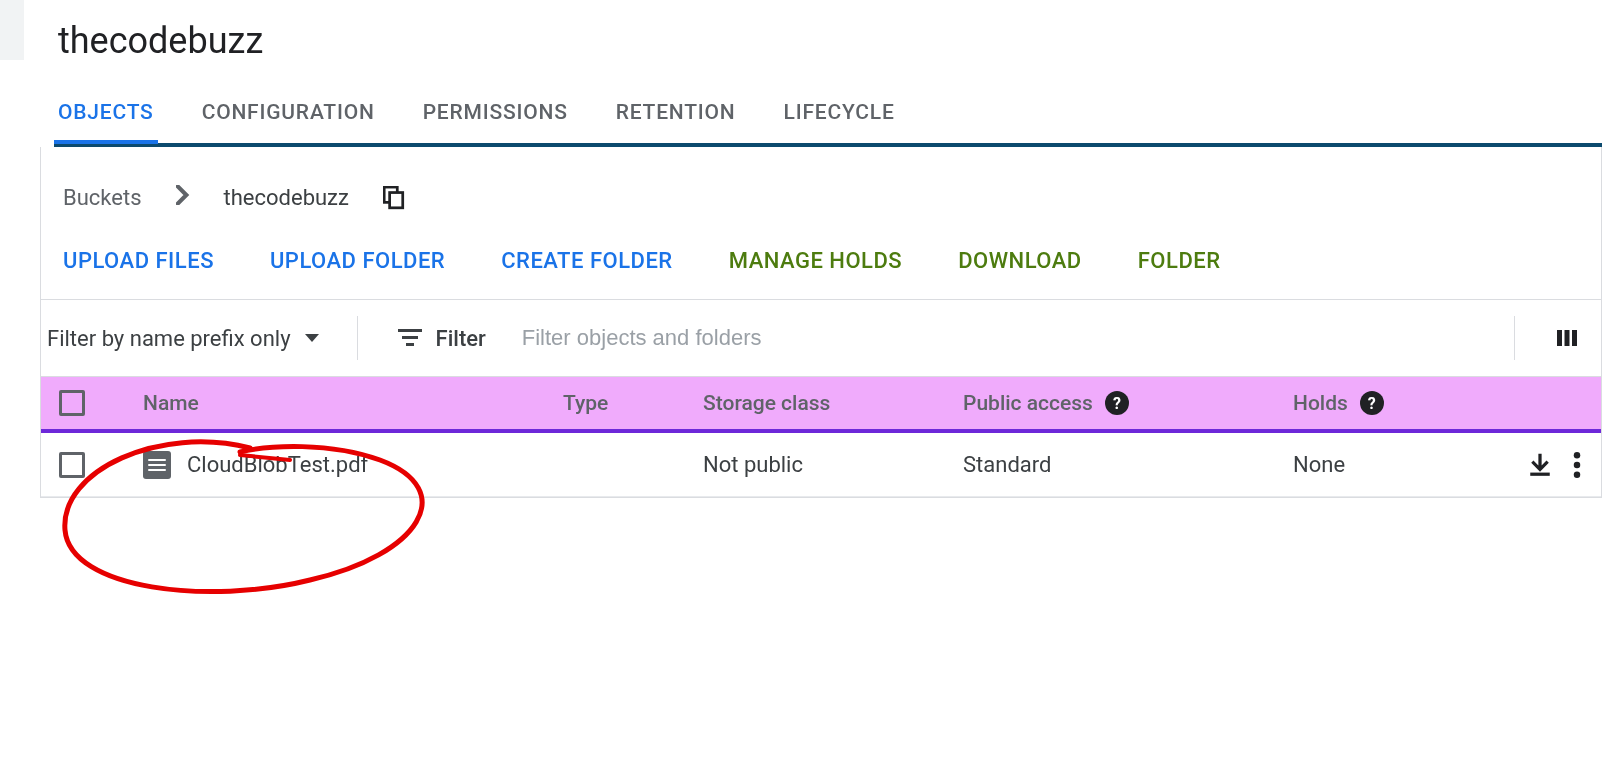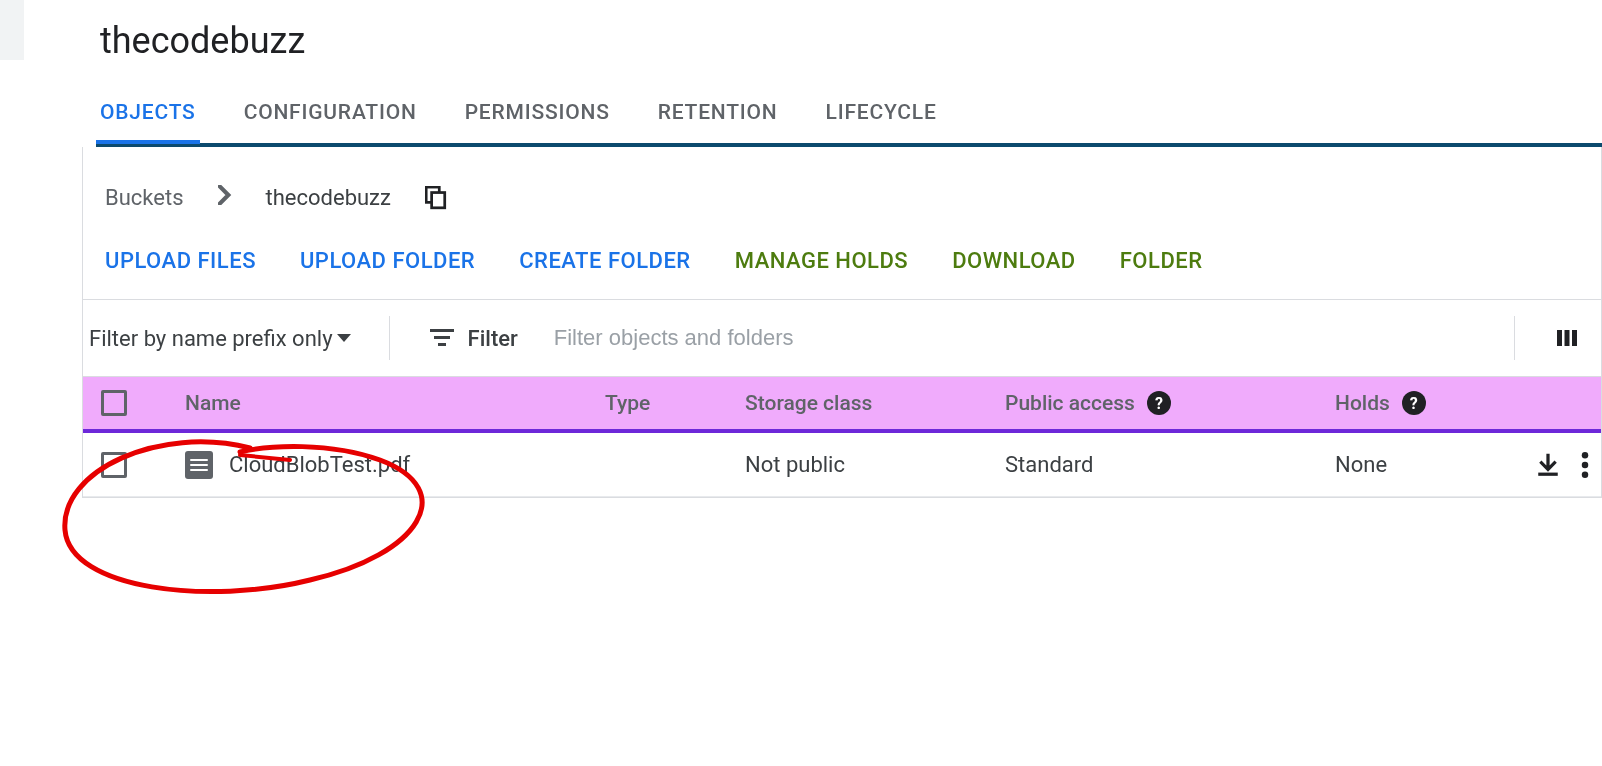--- a/index.html
+++ b/index.html
@@ -12,21 +12,21 @@
     overflow: hidden;
     position: relative;
   }
   .left-gutter {
     position: absolute;
     left: 0; top: 0;
     width: 24px; height: 60px;
     background: #f1f3f4;
   }
   .page {
-    padding-left: 100px;
+    padding-left: 58px;
   }
   .title {
     font-size: 36px;
     font-weight: 400;
     color: #202124;
     padding-top: 20px;
     padding-bottom: 28px;
   }
   .tabs {
     display: flex;
@@ -64,41 +64,42 @@
   .breadcrumb .crumb-current {
     color: #3c4043;
   }
   .chev {
     font-size: 20px;
     color: #5f6368;
   }
   .copy-icon svg { display:block; }
   .action-bar {
     display: flex;
-    gap: 44px;
+    gap: 56px;
     padding: 30px 22px 26px 22px;
     font-size: 22px;
     font-weight: 500;
     letter-spacing: 0.5px;
     border-bottom: 1px solid #dadce0;
   }
   .action-btn { cursor: pointer; }
   .action-btn.primary { color: #1a73e8; }
   .action-btn.muted { color: #4d7c0f; }
   .filter-row {
     display: flex;
     align-items: center;
     padding: 16px 22px 16px 6px;
     font-size: 22px;
     color: #3c4043;
     border-bottom: 1px solid #dadce0;
   }
   .filter-prefix {
     display: flex;
     align-items: center;
+    gap: 10px;
     padding-right: 38px;
     border-right: 1px solid #dadce0;
     height: 44px;
     cursor: pointer;
   }
   .caret-down {
     width: 0; height: 0;
     border-left: 7px solid transparent;
     border-right: 7px solid transparent;
     border-top: 8px solid #3c4043;

